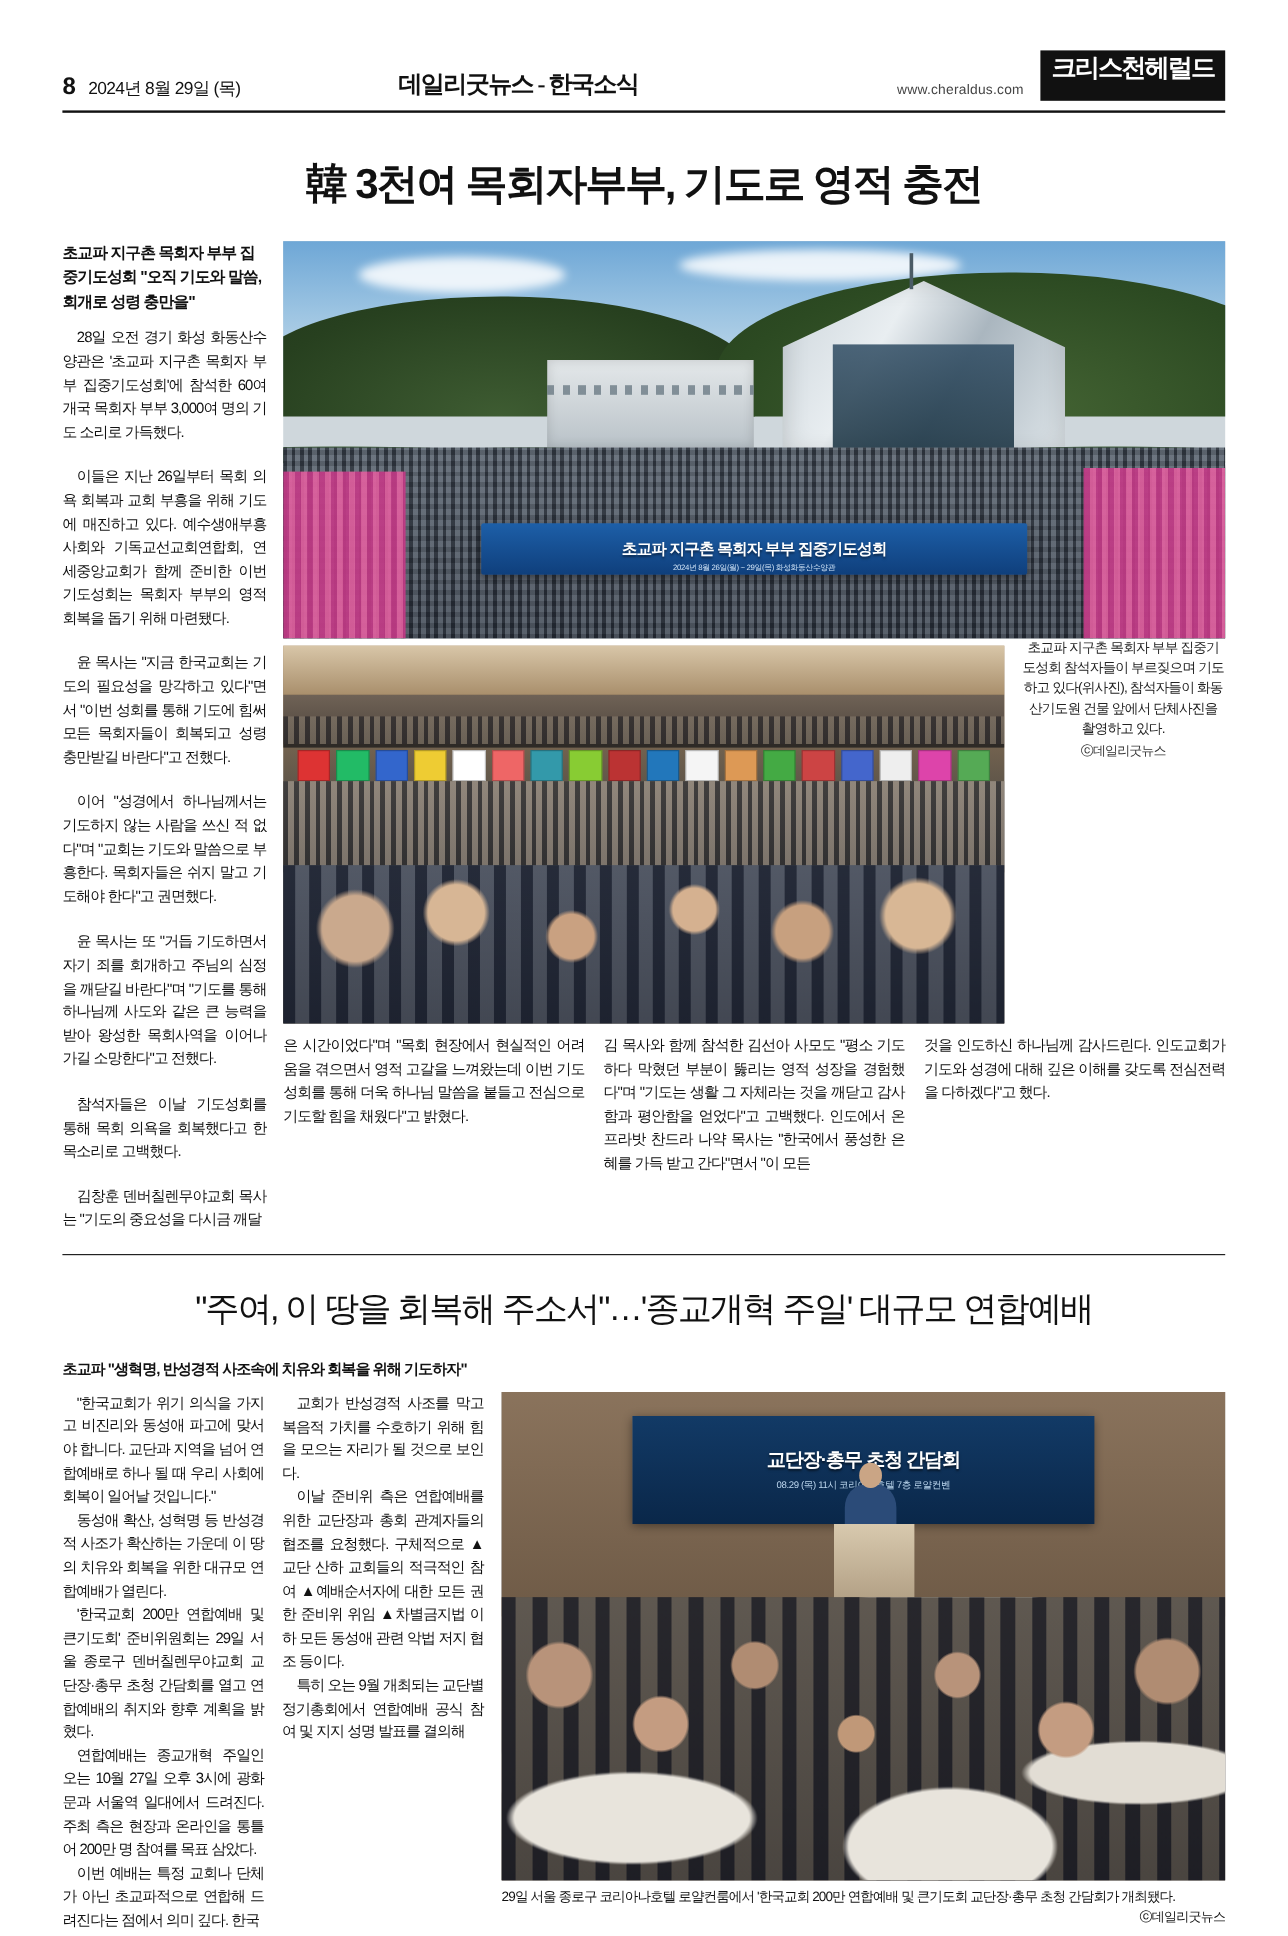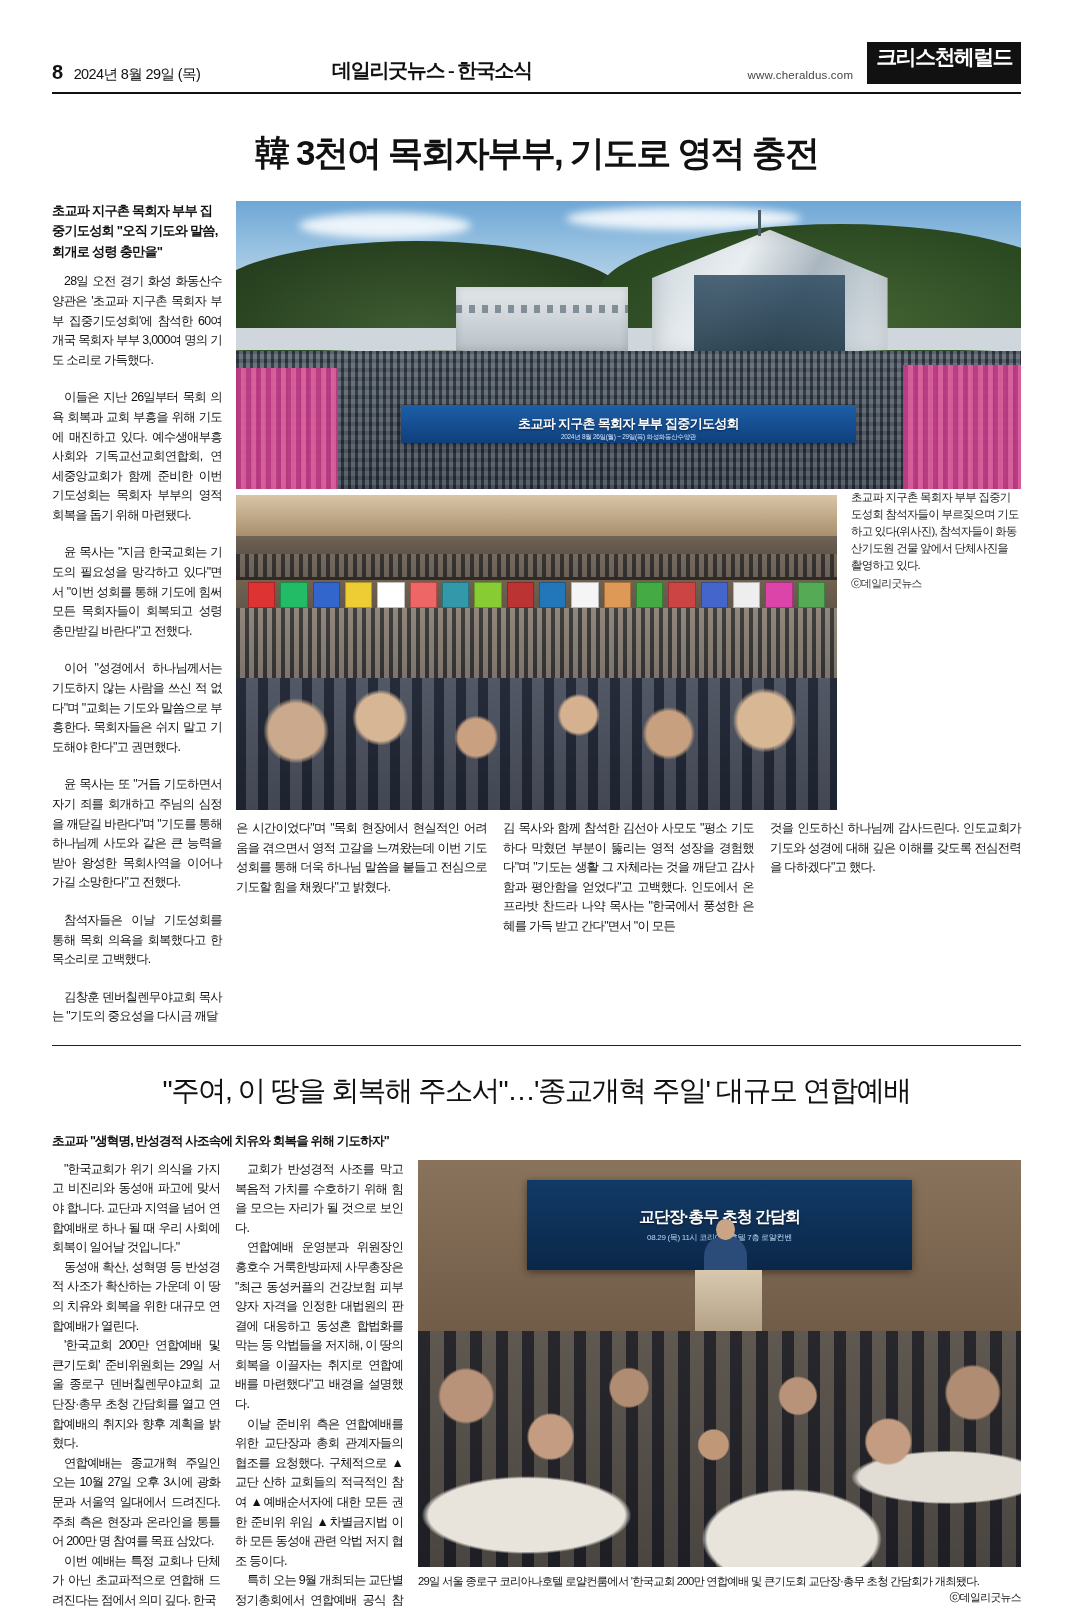--- a/index.html
+++ b/index.html
@@ -117,21 +117,21 @@
 
   
   .photo {
     position: relative;
     overflow: hidden;
     background: #7a8a94;
   }
 
   
   .photo1 {
-    height: 288px;
+    height: 331px;
     background:
       linear-gradient(to bottom, #8fb8d8 0%, #b6cfe4 18%, #cfdfe9 26%, #cfdfe9 30%, rgba(0,0,0,0) 31%),
       linear-gradient(to bottom, rgba(0,0,0,0) 0%, rgba(0,0,0,0) 56%, #4d5560 57%, #6a6f75 100%),
       #cfd7dc;
       position: relative;
   }
   .p1-sky {
     position: absolute; left:0; top:0; width:100%; height:36%;
     background: linear-gradient(to bottom,#6ea7d6 0%, #9cc4e2 50%, #c9dcea 100%);
   }
@@ -267,20 +267,21 @@
       repeating-linear-gradient(90deg, rgba(25,30,45,.75) 0 10px, rgba(90,95,110,.5) 10px 22px),
       linear-gradient(180deg,#4b525d,#2a2f36);
   }
   .cap-right {
     width: 170px;
     flex: 0 0 170px;
     font-size: 11.4px;
     line-height: 1.5;
     letter-spacing: -0.7px;
     color: #222;
+    text-align: center;
   }
   .cap-credit {
     color:#333; font-size:10.8px;
   }
 
   .story1-text {
     display: flex;
     gap: 16px;
     margin-top: 9px;
   }
@@ -537,21 +538,20 @@
       <div class="s2-lede">초교파 "생혁명, 반성경적 사조속에 치유와 회복을 위해 기도하자"</div>
       <p>"한국교회가 위기 의식을 가지고 비진리와 동성애 파고에 맞서야 합니다. 교단과 지역을 넘어 연합예배로 하나 될 때 우리 사회에 회복이 일어날 것입니다."</p>
       <p>동성애 확산, 성혁명 등 반성경적 사조가 확산하는 가운데 이 땅의 치유와 회복을 위한 대규모 연합예배가 열린다.</p>
       <p>'한국교회 200만 연합예배 및 큰기도회' 준비위원회는 29일 서울 종로구 덴버칠렌무야교회 교단장·총무 초청 간담회를 열고 연합예배의 취지와 향후 계획을 밝혔다.</p>
       <p>연합예배는 종교개혁 주일인 오는 10월 27일 오후 3시에 광화문과 서울역 일대에서 드려진다. 주최 측은 현장과 온라인을 통틀어 200만 명 참여를 목표 삼았다.</p>
       <p>이번 예배는 특정 교회나 단체가 아닌 초교파적으로 연합해 드려진다는 점에서 의미 깊다. 한국</p>
     </div>
 
     <div class="s2col" style="padding-top:28px;">
       <p>교회가 반성경적 사조를 막고 복음적 가치를 수호하기 위해 힘을 모으는 자리가 될 것으로 보인다.</p>
-      <p>연합예배 운영분과 위원장인 홍호수 거룩한방파제 사무총장은 "최근 동성커플의 건강보험 피부양자 자격을 인정한 대법원의 판결에 대응하고 동성혼 합법화를 막는 등 악법들을 저지해, 이 땅의 회복을 이끌자는 취지로 연합예배를 마련했다"고 배경을 설명했다.</p>
       <p>이날 준비위 측은 연합예배를 위한 교단장과 총회 관계자들의 협조를 요청했다. 구체적으로 ▲교단 산하 교회들의 적극적인 참여 ▲예배순서자에 대한 모든 권한 준비위 위임 ▲차별금지법 이하 모든 동성애 관련 악법 저지 협조 등이다.</p>
       <p>특히 오는 9월 개최되는 교단별 정기총회에서 연합예배 공식 참여 및 지지 성명 발표를 결의해</p>
     </div>
 
     <div class="s2-photo-wrap" style="padding-top:28px;">
       <div class="photo photo3">
         <div class="p3-wall"></div>
         <div class="p3-banner">
           <span class="t1">교단장·총무 초청 간담회</span>
           <span class="t2">08.29 (목) 11시  코리아나호텔 7층 로얄컨벤</span>

